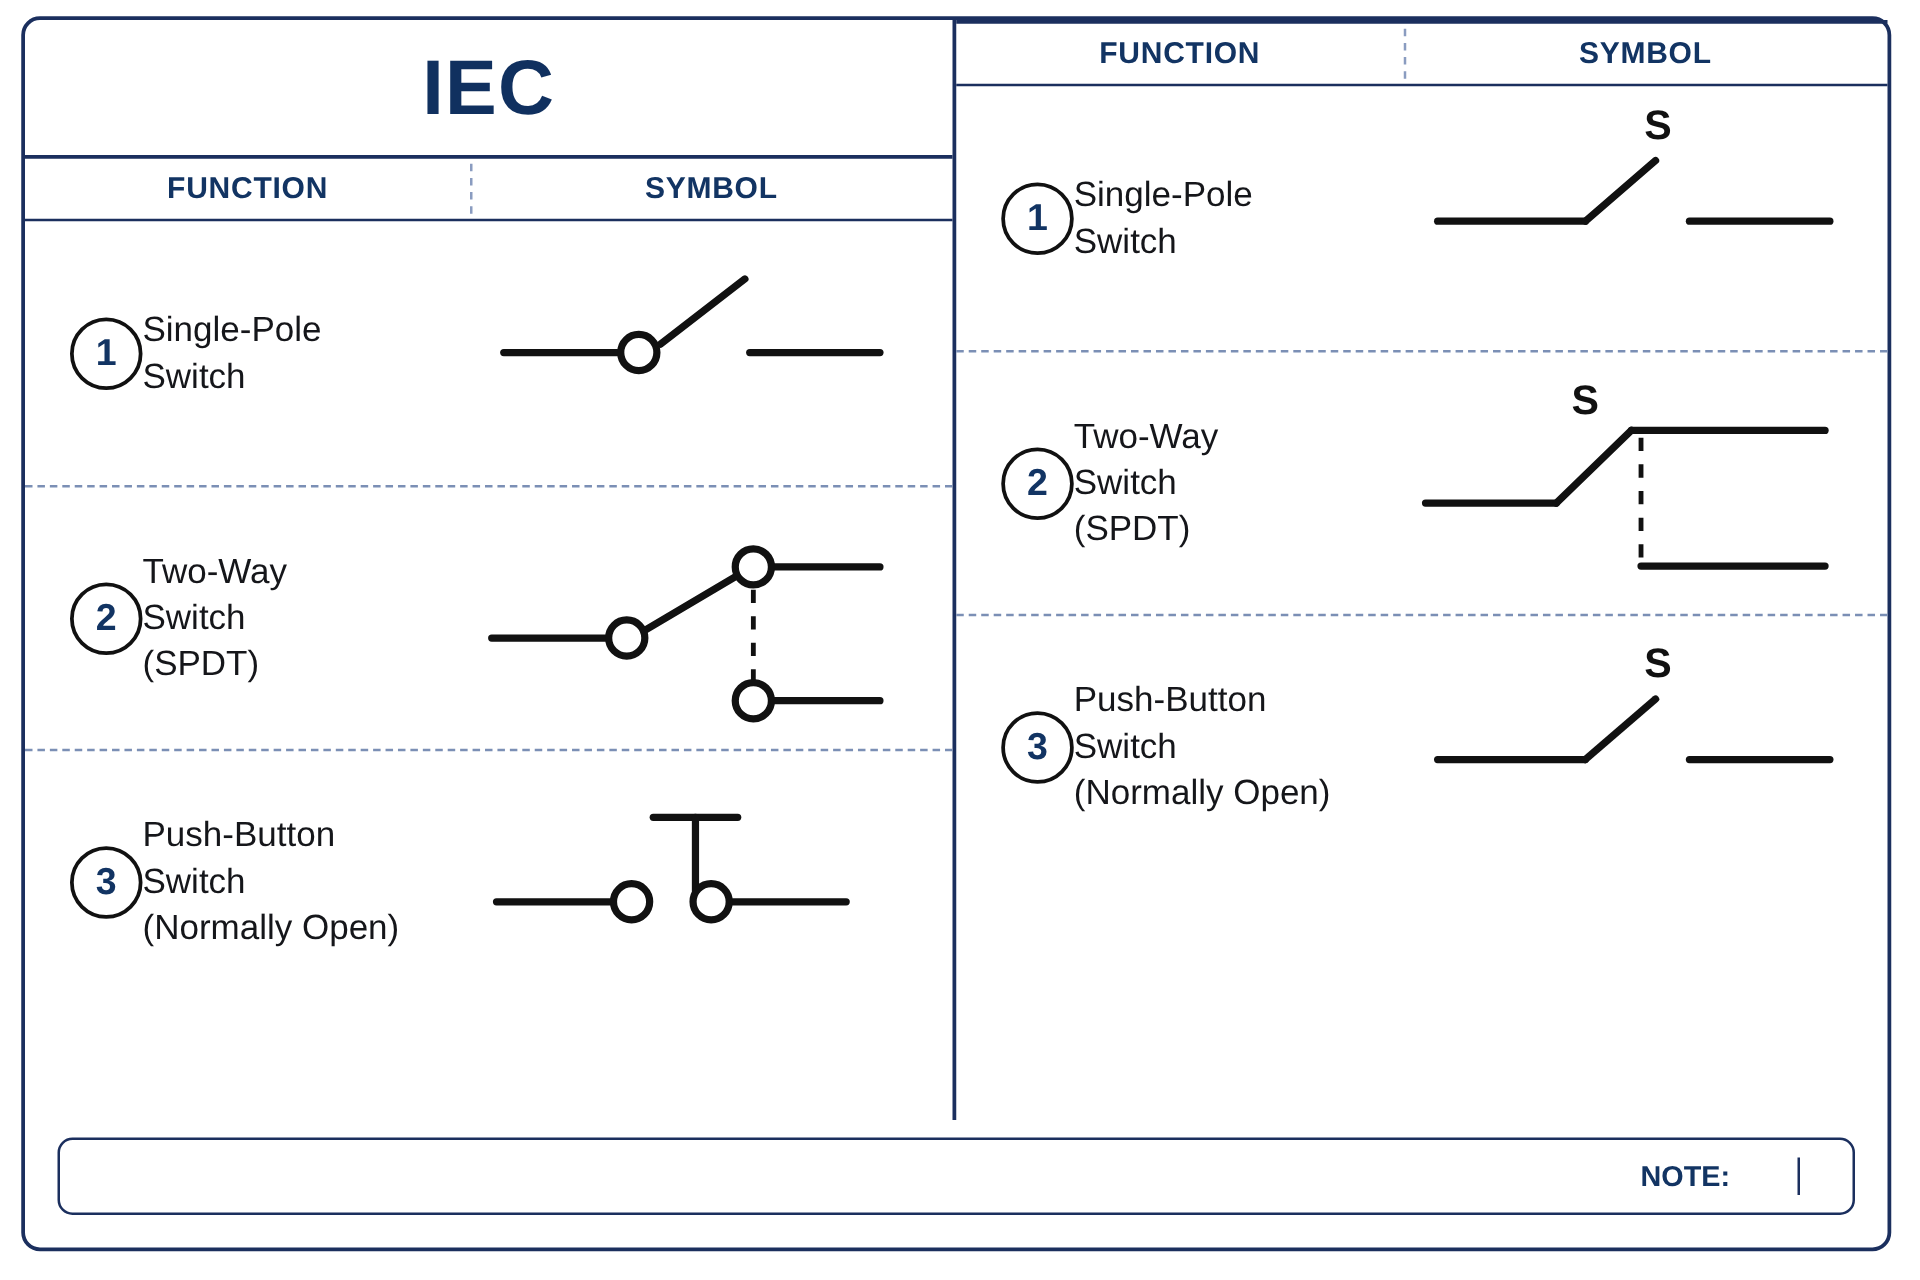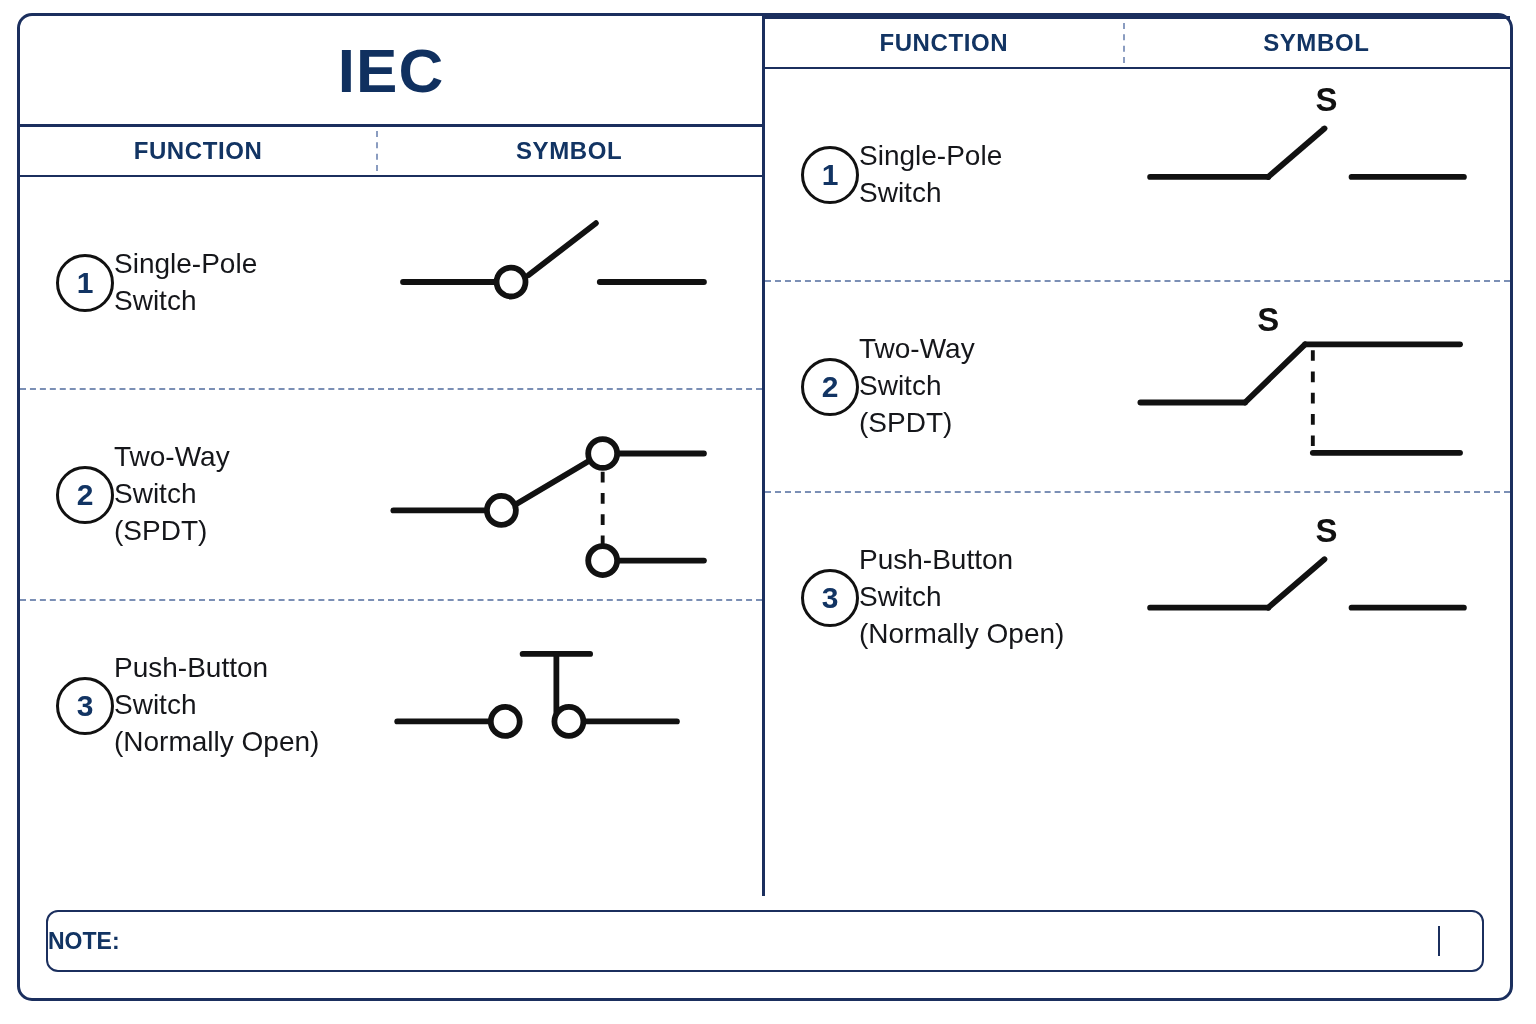--- a/index.html
+++ b/index.html
@@ -136,21 +136,21 @@
   .note {
     position: absolute;
     left: 26px;
     right: 26px;
     bottom: 26px;
     height: 62px;
     border: 2px solid #1b2f5e;
     border-radius: 12px;
     display: flex;
     align-items: center;
-    justify-content: space-between;
+    justify-content: flex-end;
     box-sizing: border-box;
     background: #ffffff;
   }
   .note-label {
     font-size: 23px;
     font-weight: bold;
     color: #123463;
     margin-right: 12px;
   }
   .note-text {

